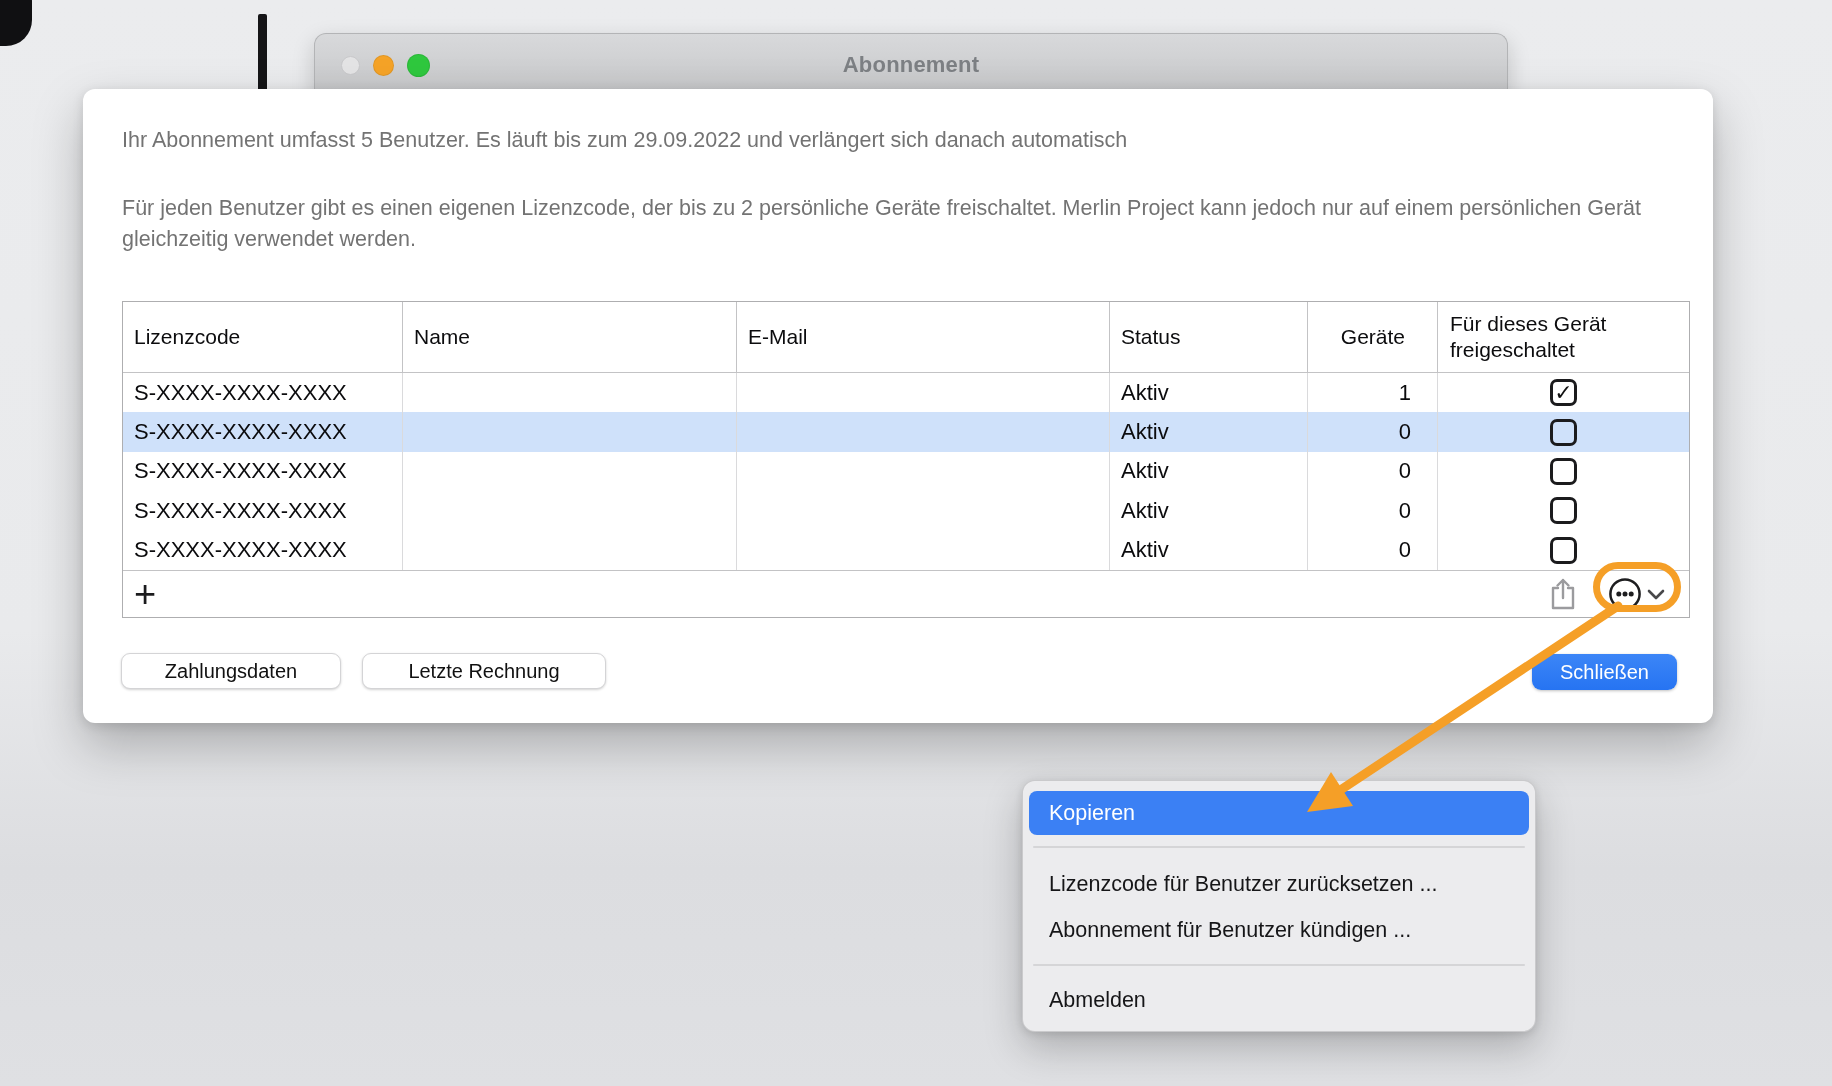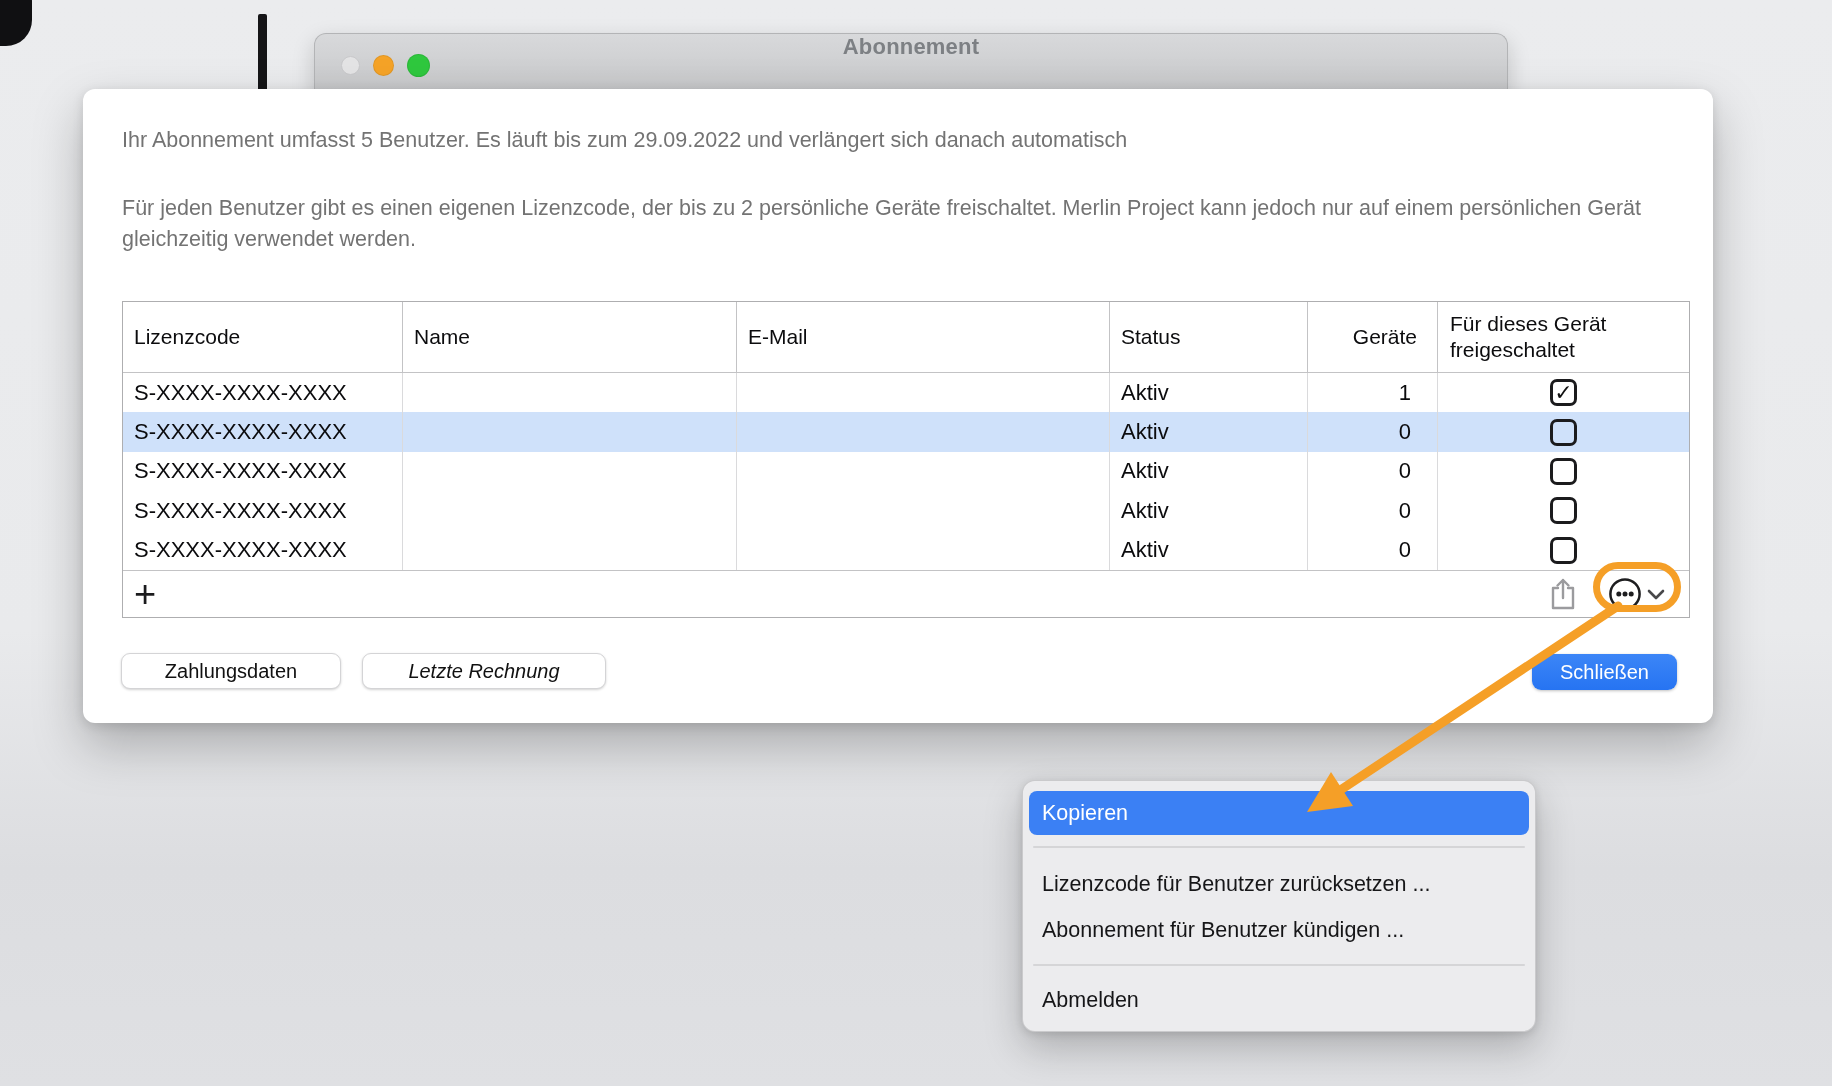--- a/index.html
+++ b/index.html
@@ -11,21 +11,21 @@
   }
   
   .corner-artifact{position:absolute;top:-24px;left:-24px;width:56px;height:70px;
     background:#101012;border-radius:26px;}
   .edge-artifact{position:absolute;left:258px;top:14px;width:9px;height:78px;background:#151517;border-radius:2px;}
   
   .titlebar{position:absolute;left:314px;top:33px;width:1192px;height:62px;
     background:linear-gradient(#d8d9db,#c6c7c9);
     border:1px solid #b3b4b6;border-bottom:none;border-radius:12px 12px 0 0;
     box-shadow:0 8px 22px rgba(0,0,0,.18);
-    display:flex;justify-content:center;}
+    display:flex;align-items:center;justify-content:center;}
   .traffic{position:absolute;left:26px;top:0;height:100%;display:flex;align-items:center;gap:13px;}
   .tl{border-radius:50%;}
   .tl.close{width:17px;height:17px;background:#e4e4e5;border:1px solid #c9c9cb;}
   .tl.min{width:19px;height:19px;background:#f5a327;border:1px solid rgba(0,0,0,.08);}
   .tl.zoom{width:21px;height:21px;background:#2fc83e;border:1px solid rgba(0,0,0,.08);}
   .win-title{font-size:22px;font-weight:700;color:#7d8084;letter-spacing:.2px;}
   
   .dialog{position:absolute;left:83px;top:89px;width:1630px;height:634px;background:#ffffff;
     border-radius:12px;box-shadow:0 22px 50px rgba(0,0,0,.25),0 3px 12px rgba(0,0,0,.12);z-index:2;}
   .intro{position:absolute;left:39px;width:1570px;font-size:21.5px;line-height:31px;color:#737373;}
@@ -41,45 +41,45 @@
   .t-row.selected{background:#cfe1fa;}
   .cell{box-sizing:border-box;border-right:1px solid #dadadc;display:flex;align-items:center;
     font-size:22px;color:#0b0b0d;padding-left:11px;}
   .cell:last-child{border-right:none;}
   .c0{flex:0 0 280px;}
   .c1{flex:0 0 334px;}
   .c2{flex:0 0 373px;}
   .c3{flex:0 0 198px;}
   .c4{flex:0 0 130px;justify-content:flex-end;padding-left:0;padding-right:26px;}
   .c5{flex:1 1 auto;justify-content:center;padding-left:0;}
-  .hcell.c4{justify-content:flex-end;padding-right:20px;}
+  .hcell.c4{justify-content:flex-end;padding-right:32px;}
   .hcell.c5{justify-content:flex-start;padding-left:12px;line-height:26px;}
   .checkbox{width:21px;height:21px;border:3px solid #1b1b1d;border-radius:7px;background:transparent;
     display:flex;align-items:center;justify-content:center;font-size:22px;font-weight:700;color:#111;line-height:1;}
   .t-footer{height:46px;border-top:1px solid #c3c3c5;display:flex;align-items:center;justify-content:space-between;}
   .add-btn{margin-left:11px;font-size:38px;font-weight:300;color:#1b1b1d;line-height:30px;
     width:34px;display:flex;align-items:center;justify-content:flex-start;cursor:default;}
   .foot-icons{display:flex;align-items:center;margin-right:24px;}
   .share{margin-right:30px;display:flex;}
   .more{display:flex;}
   .chev{margin-left:5px;display:flex;}
   
   .btn{position:absolute;height:36px;border-radius:9px;background:#fff;border:1px solid #d4d4d6;
     box-shadow:0 1px 2.5px rgba(0,0,0,.18);font-size:20px;color:#111;display:flex;align-items:center;
     justify-content:center;box-sizing:border-box;}
   .btn.zahlung{left:38px;top:564px;width:220px;}
-  .btn.rechnung{left:279px;top:564px;width:244px;font-style:italic;}
+  .btn.rechnung{left:279px;top:564px;width:244px;}
   .btn.primary{left:1449px;top:565px;width:145px;background:linear-gradient(#3c86f7,#2674f2);
     border:none;color:#fff;font-weight:500;box-shadow:0 1px 3px rgba(0,0,0,.25);}
   
   .menu{position:absolute;left:1022px;top:780px;width:514px;box-sizing:border-box;
     background:#ececee;border:1px solid rgba(0,0,0,.14);border-radius:13px;
     box-shadow:0 16px 38px rgba(0,0,0,.22),0 2px 8px rgba(0,0,0,.12);
     padding:10px 6px 8px 6px;z-index:5;}
-  .mi{height:44px;line-height:44px;font-size:21.5px;color:#161618;padding-left:13px;border-radius:8px;}
+  .mi{height:44px;line-height:44px;font-size:21.5px;color:#161618;padding-left:20px;border-radius:8px;}
   .mi.highlight{background:#3b80f4;color:#fff;}
   .mi.i2{margin-top:13px;height:46px;line-height:46px;}
   .mi.i3{height:46px;line-height:46px;}
   .msep{height:2px;background:#d5d5d7;margin:11px 4px 0 4px;border-radius:1px;}
   .mi.i4{margin-top:11px;height:46px;line-height:46px;}
   
   .halo{position:absolute;left:1593px;top:562px;width:74px;height:36px;border:7px solid #f59f27;
     border-radius:26px;z-index:10;}
   .arrow-layer{position:absolute;left:0;top:0;width:1832px;height:1086px;pointer-events:none;z-index:9;}
   svg{display:block;}

